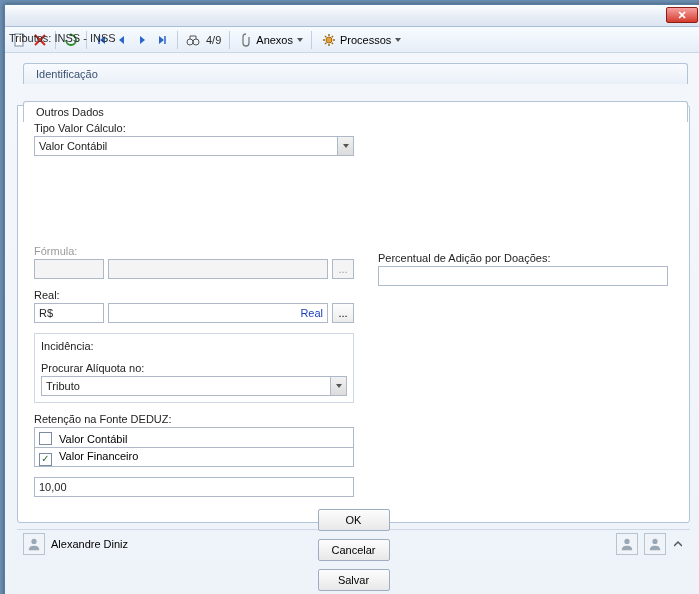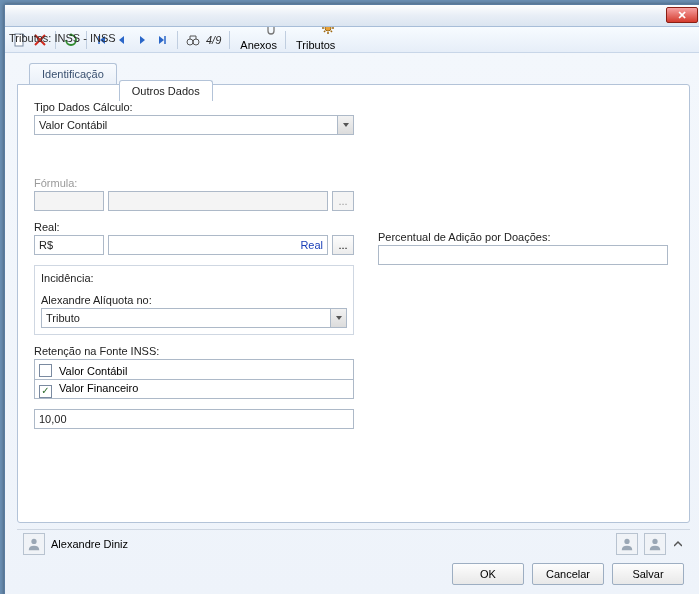--- a/index.html
+++ b/index.html
@@ -4,49 +4,49 @@
 <style>
   * { box-sizing: border-box; font-family: "Segoe UI", Tahoma, Arial, sans-serif; font-size: 11px; }
   body { margin: 0; background: #6a8fb3; padding: 4px; }
   .window { width: 699px; height: 594px; background: #fff; border: 1px solid #5a7ca0; box-shadow: 0 0 4px rgba(0,0,0,0.4); display: flex; flex-direction: column; }
   .titlebar { height: 22px; background: linear-gradient(#fdfefe,#e8eef6 50%,#dbe5f1); border-bottom: 1px solid #a7bdd8; display: flex; align-items: center; padding: 0 4px; position: relative; }
   .titlebar-text { color: #2b2b2b; margin-top: 44px; }
   .close-btn { position: absolute; right: 4px; top: 2px; width: 32px; height: 16px; background: linear-gradient(#f7a1a1,#d43b2e); border: 1px solid #8a1f14; border-radius: 2px; display: flex; align-items: center; justify-content: center; color: #fff; font-weight: bold; font-size: 9px; cursor: pointer; }
   .toolbar { height: 26px; background: linear-gradient(#f7fbff,#e6eef8); border-bottom: 1px solid #c8d6e8; display: flex; align-items: center; padding: 0 6px; gap: 2px; }
   .tb-sep { width: 1px; height: 18px; background: #c0cee0; margin: 0 4px; }
   .tb-btn { width: 18px; height: 18px; display: flex; align-items: center; justify-content: center; border-radius: 2px; cursor: pointer; }
-  .tb-text { color: #2b2b2b; padding: 0 2px; font-style: italic; }
-  .tb-drop { padding: 0 2px 0 4px; display: flex; align-items: flex-end; gap: 4px; cursor: pointer; flex-direction: column; }
+  .tb-text { color: #2b2b2b; padding: 0 2px; }
+  .tb-drop { padding: 0 2px 0 4px; display: flex; align-items: center; gap: 4px; cursor: pointer; }
   .caret { width: 0; height: 0; border-left: 3px solid transparent; border-right: 3px solid transparent; border-top: 4px solid #555; }
   .body { flex: 1; background: linear-gradient(#f3f7fc,#eef3fa); padding: 10px 12px 6px 12px; display: flex; flex-direction: column; position: relative; }
-  .tabstrip { display: flex; position: relative; z-index: 2; margin-left: 12px; }
+  .tabstrip { display: flex; position: relative; z-index: 2; margin-left: 6px; flex-direction: column; }
   .tab { padding: 4px 12px; border: 1px solid #b3c3d8; border-bottom: none; background: linear-gradient(#f8fbfe,#eaf0f8); margin-right: 2px; border-radius: 3px 3px 0 0; color: #3a5170; cursor: pointer; }
   .tab.active { background: #fff; color: #222; position: relative; top: 17px; }
   .tabpanel { flex: 1; border: 1px solid #b3c3d8; background: #fff; border-radius: 0 3px 3px 3px; padding: 16px 16px 10px 16px; display: flex; gap: 24px; overflow: hidden; }
   .col-left { width: 320px; display: flex; flex-direction: column; }
   .col-right { flex: 1; padding-top: 130px; }
   .lbl { color: #222; margin-bottom: 2px; }
-  .lbl.disabled { color: #9a9a9a; }
+  .lbl.disabled { color: #9a9a9a; margin-top: 47px; }
   .field { height: 20px; border: 1px solid #adb9c8; background: #fff; padding: 0 4px; line-height: 18px; color: #222; }
   .field.disabled { background: #f4f4f4; color: #9a9a9a; }
   .select-wrap { position: relative; }
   .select-btn { position: absolute; right: 1px; top: 1px; width: 16px; height: 18px; background: linear-gradient(#f2f2f2,#dcdcdc); border-left: 1px solid #adb9c8; display: flex; align-items: center; justify-content: center; }
   .row { display: flex; gap: 4px; align-items: flex-end; }
   .groupbox { border: 1px solid #cfd7e2; padding: 6px; margin-top: 10px; }
   .chk { width: 13px; height: 13px; border: 1px solid #7a8aa0; background: #fff; display: inline-flex; align-items: center; justify-content: center; margin-right: 4px; position: relative; top: 2px; }
   .chk.checked::after { content: "✓"; font-size: 10px; color: #2b6a2b; line-height: 1; }
   .defaults-btn { height: 22px; width: 100%; border: 1px solid #adb9c8; background: linear-gradient(#fdfdfd,#ececec); margin-top: 14px; text-align: center; line-height: 20px; cursor: pointer; }
   .dotbtn { width: 22px; height: 20px; border: 1px solid #adb9c8; background: linear-gradient(#fdfdfd,#ececec); text-align: center; line-height: 18px; cursor: pointer; }
   .statusbar { height: 28px; border-top: 1px solid #cfd7e2; display: flex; align-items: center; padding: 12px 6px; gap: 6px; margin-top: 6px; }
   .avatar { width: 22px; height: 22px; border: 1px solid #b8c3d0; background: #f0f3f7; display: inline-flex; align-items: center; justify-content: center; }
   .avatar svg { width: 14px; height: 14px; fill: #9aa7b5; }
   .statusbar .spacer { flex: 1; }
   .statusbar .mini { width: 22px; height: 22px; border: 1px solid #b8c3d0; background: #f0f3f7; cursor: pointer; display:flex; align-items:center; justify-content:center;}
   .statusbar .toggle { width: 12px; display: flex; align-items: center; justify-content: center; cursor: pointer; }
-  .footer { height: 34px; display: flex; justify-content: flex-end; align-items: center; gap: 8px; padding: 0 6px; }
+  .footer { height: 34px; display: flex; justify-content: flex-end; align-items: center; gap: 8px; padding: 0 6px; flex-direction: column; }
   .btn { width: 72px; height: 22px; border: 1px solid #9daec2; background: linear-gradient(#fdfdfd,#e8e8e8); text-align: center; line-height: 20px; cursor: pointer; border-radius: 2px; }
   .blue-text { color: #1a3fb8; text-align: right; }
   .checkrow { border: 1px solid #adb9c8; border-top: none; padding: 2px 4px; }
   .checkrow:first-of-type { border-top: 1px solid #adb9c8; }
 </style>
 </head>
 <body>
 
 <div class="window">
   <div class="titlebar">
@@ -123,34 +123,34 @@
             <path d="M7 1 L7 3"></path>
             <path d="M7 11 L7 13"></path>
             <path d="M1 7 L3 7"></path>
             <path d="M11 7 L13 7"></path>
             <path d="M3 3 L4.2 4.2"></path>
             <path d="M9.8 9.8 L11 11"></path>
             <path d="M11 3 L9.8 4.2"></path>
             <path d="M4.2 9.8 L3 11"></path>
           </g>
         </svg>
-      <span>Tributos</span>
+      <span>Processos</span>
       <span class="caret"></span>
     </div>
   </div>
 
   <div class="body">
     <div class="tabstrip">
       <div class="tab">Identificação</div>
       <div class="tab active">Outros Dados</div>
     </div>
     <div class="tabpanel">
 
       <div class="col-left">
-        <div class="lbl">Tipo Dados Cálculo:</div>
+        <div class="lbl">Tipo Valor Cálculo:</div>
         <div class="select-wrap">
           <div class="field">Valor Contábil</div>
           <div class="select-btn">
               <span class="caret"></span>
             </div>
         </div>
 
         <div style="height:42px"></div>
 
         <div class="lbl disabled">Fórmula:</div>
@@ -164,31 +164,31 @@
         <div class="lbl">Real:</div>
         <div class="row">
           <div class="field" style="width:70px">R$</div>
           <div class="field blue-text" style="flex:1">Real</div>
           <div class="dotbtn">...</div>
         </div>
 
         <div class="groupbox">
           <div class="lbl">Incidência:</div>
           <div style="height:8px"></div>
-          <div class="lbl">Alexandre Alíquota no:</div>
+          <div class="lbl">Procurar Alíquota no:</div>
           <div class="select-wrap">
             <div class="field">Tributo</div>
             <div class="select-btn">
                 <span class="caret"></span>
               </div>
           </div>
         </div>
 
         <div style="height:10px"></div>
-        <div class="lbl">Retenção na Fonte INSS:</div>
+        <div class="lbl">Retenção na Fonte DEDUZ:</div>
         <div>
           <div class="checkrow">
             <span class="chk"></span>
             <span>Valor Contábil</span>
           </div>
           <div class="checkrow">
             <span class="chk checked"></span>
             <span>Valor Financeiro</span>
           </div>
         </div>

